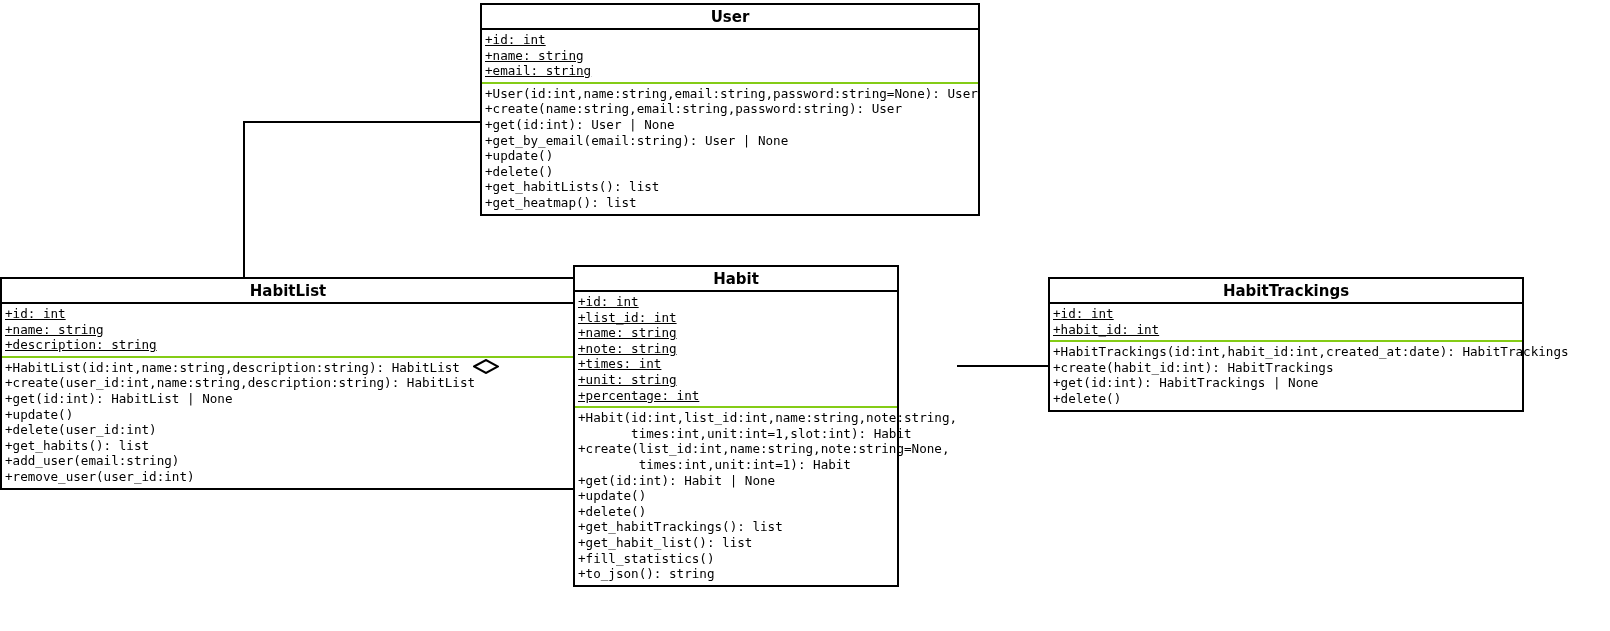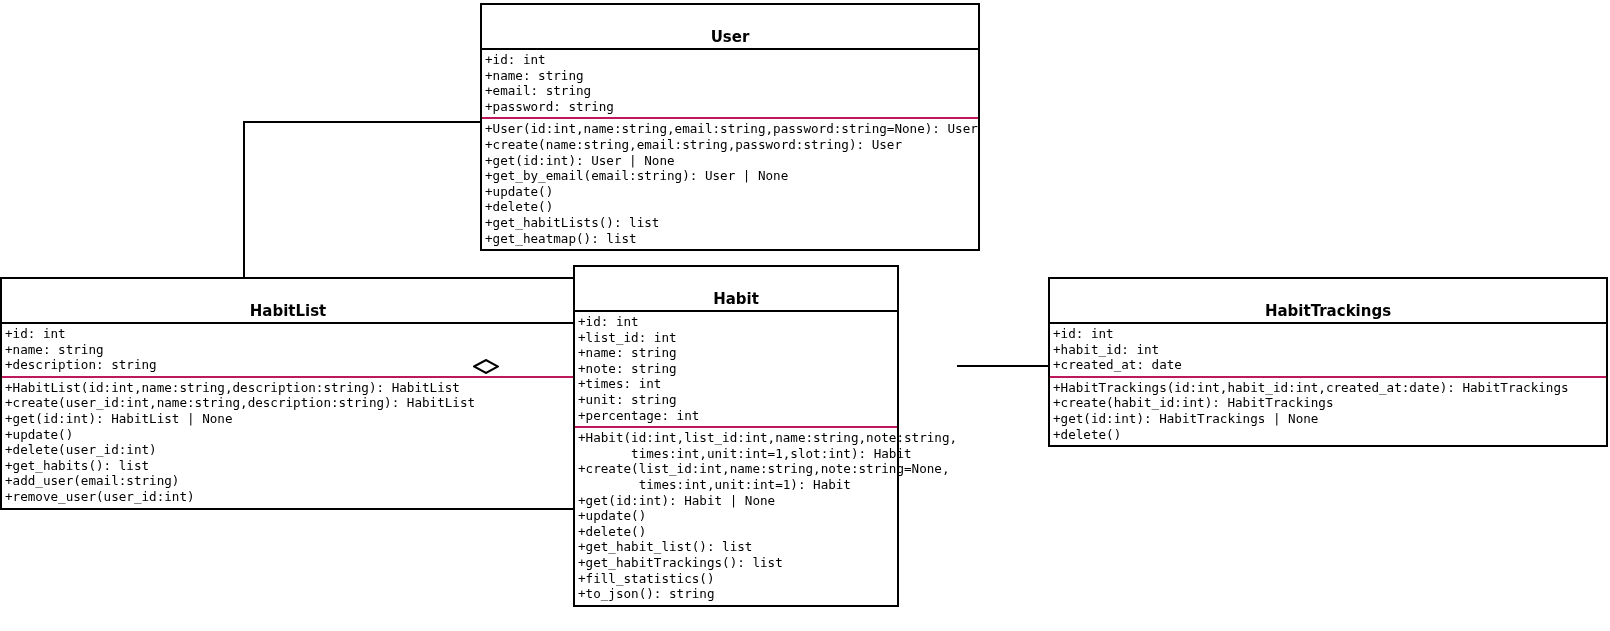--- a/index.html
+++ b/index.html
@@ -30,29 +30,29 @@
     height: 25px;
     line-height: 25px;
     text-align: center;
     font-family: "DejaVu Sans", "Liberation Sans", sans-serif;
     font-weight: bold;
     font-size: 15px;
     color: #000000;
     border-bottom: 2px solid #000000;
     white-space: nowrap;
     background: #ffffff;
-    margin-top: 20px;
   }
   .uml-compartment {
     box-sizing: border-box;
     padding: 2px 0 3px 0;
     background: #ffffff;
   }
   .uml-attrs {
-    border-bottom: 2px solid #be185d;
+    border-bottom: 2px solid #84cc16;
+    text-decoration: underline;
   }
   .uml-line {
     font-family: "DejaVu Sans Mono", "Liberation Mono", monospace;
     font-size: 12.6px;
     line-height: 15.6px;
     color: #000000;
     white-space: pre;
     padding-left: 3px;
   }
   
@@ -92,21 +92,20 @@
   <div class="edge-h" style="left:477px; top:365px; width:98px;"></div>
 
   <div class="edge-h" style="left:957px; top:365px; width:93px;"></div>
 
   <div class="uml-class" style="left:480px; top:3px; width:500px;">
     <div class="uml-title">User</div>
     <div class="uml-compartment uml-attrs">
       <div class="uml-line">+id: int</div>
       <div class="uml-line">+name: string</div>
       <div class="uml-line">+email: string</div>
-      <div class="uml-line">+password: string</div>
     </div>
     <div class="uml-compartment overflow">
       <div class="uml-line overflow">+User(id:int,name:string,email:string,password:string=None): User</div>
       <div class="uml-line">+create(name:string,email:string,password:string): User</div>
       <div class="uml-line">+get(id:int): User | None</div>
       <div class="uml-line">+get_by_email(email:string): User | None</div>
       <div class="uml-line">+update()</div>
       <div class="uml-line">+delete()</div>
       <div class="uml-line">+get_habitLists(): list</div>
       <div class="uml-line">+get_heatmap(): list</div>
@@ -150,33 +149,32 @@
       <div class="uml-line">+percentage: int</div>
     </div>
     <div class="uml-compartment overflow">
       <div class="uml-line overflow">+Habit(id:int,list_id:int,name:string,note:string,</div>
       <div class="uml-line">       times:int,unit:int=1,slot:int): Habit</div>
       <div class="uml-line overflow">+create(list_id:int,name:string,note:string=None,</div>
       <div class="uml-line">        times:int,unit:int=1): Habit</div>
       <div class="uml-line">+get(id:int): Habit | None</div>
       <div class="uml-line">+update()</div>
       <div class="uml-line">+delete()</div>
+      <div class="uml-line">+get_habitTrackings(): list</div>
       <div class="uml-line">+get_habit_list(): list</div>
-      <div class="uml-line">+get_habitTrackings(): list</div>
       <div class="uml-line">+fill_statistics()</div>
       <div class="uml-line">+to_json(): string</div>
     </div>
   </div>
 
-  <div class="uml-class" style="left:1048px; top:277px; width:560px;">
+  <div class="uml-class" style="left:1048px; top:277px; width:476px;">
     <div class="uml-title">HabitTrackings</div>
     <div class="uml-compartment uml-attrs">
       <div class="uml-line">+id: int</div>
       <div class="uml-line">+habit_id: int</div>
-      <div class="uml-line">+created_at: date</div>
     </div>
     <div class="uml-compartment overflow">
       <div class="uml-line overflow">+HabitTrackings(id:int,habit_id:int,created_at:date): HabitTrackings</div>
       <div class="uml-line">+create(habit_id:int): HabitTrackings</div>
       <div class="uml-line">+get(id:int): HabitTrackings | None</div>
       <div class="uml-line">+delete()</div>
     </div>
   </div>
 
 </div>

